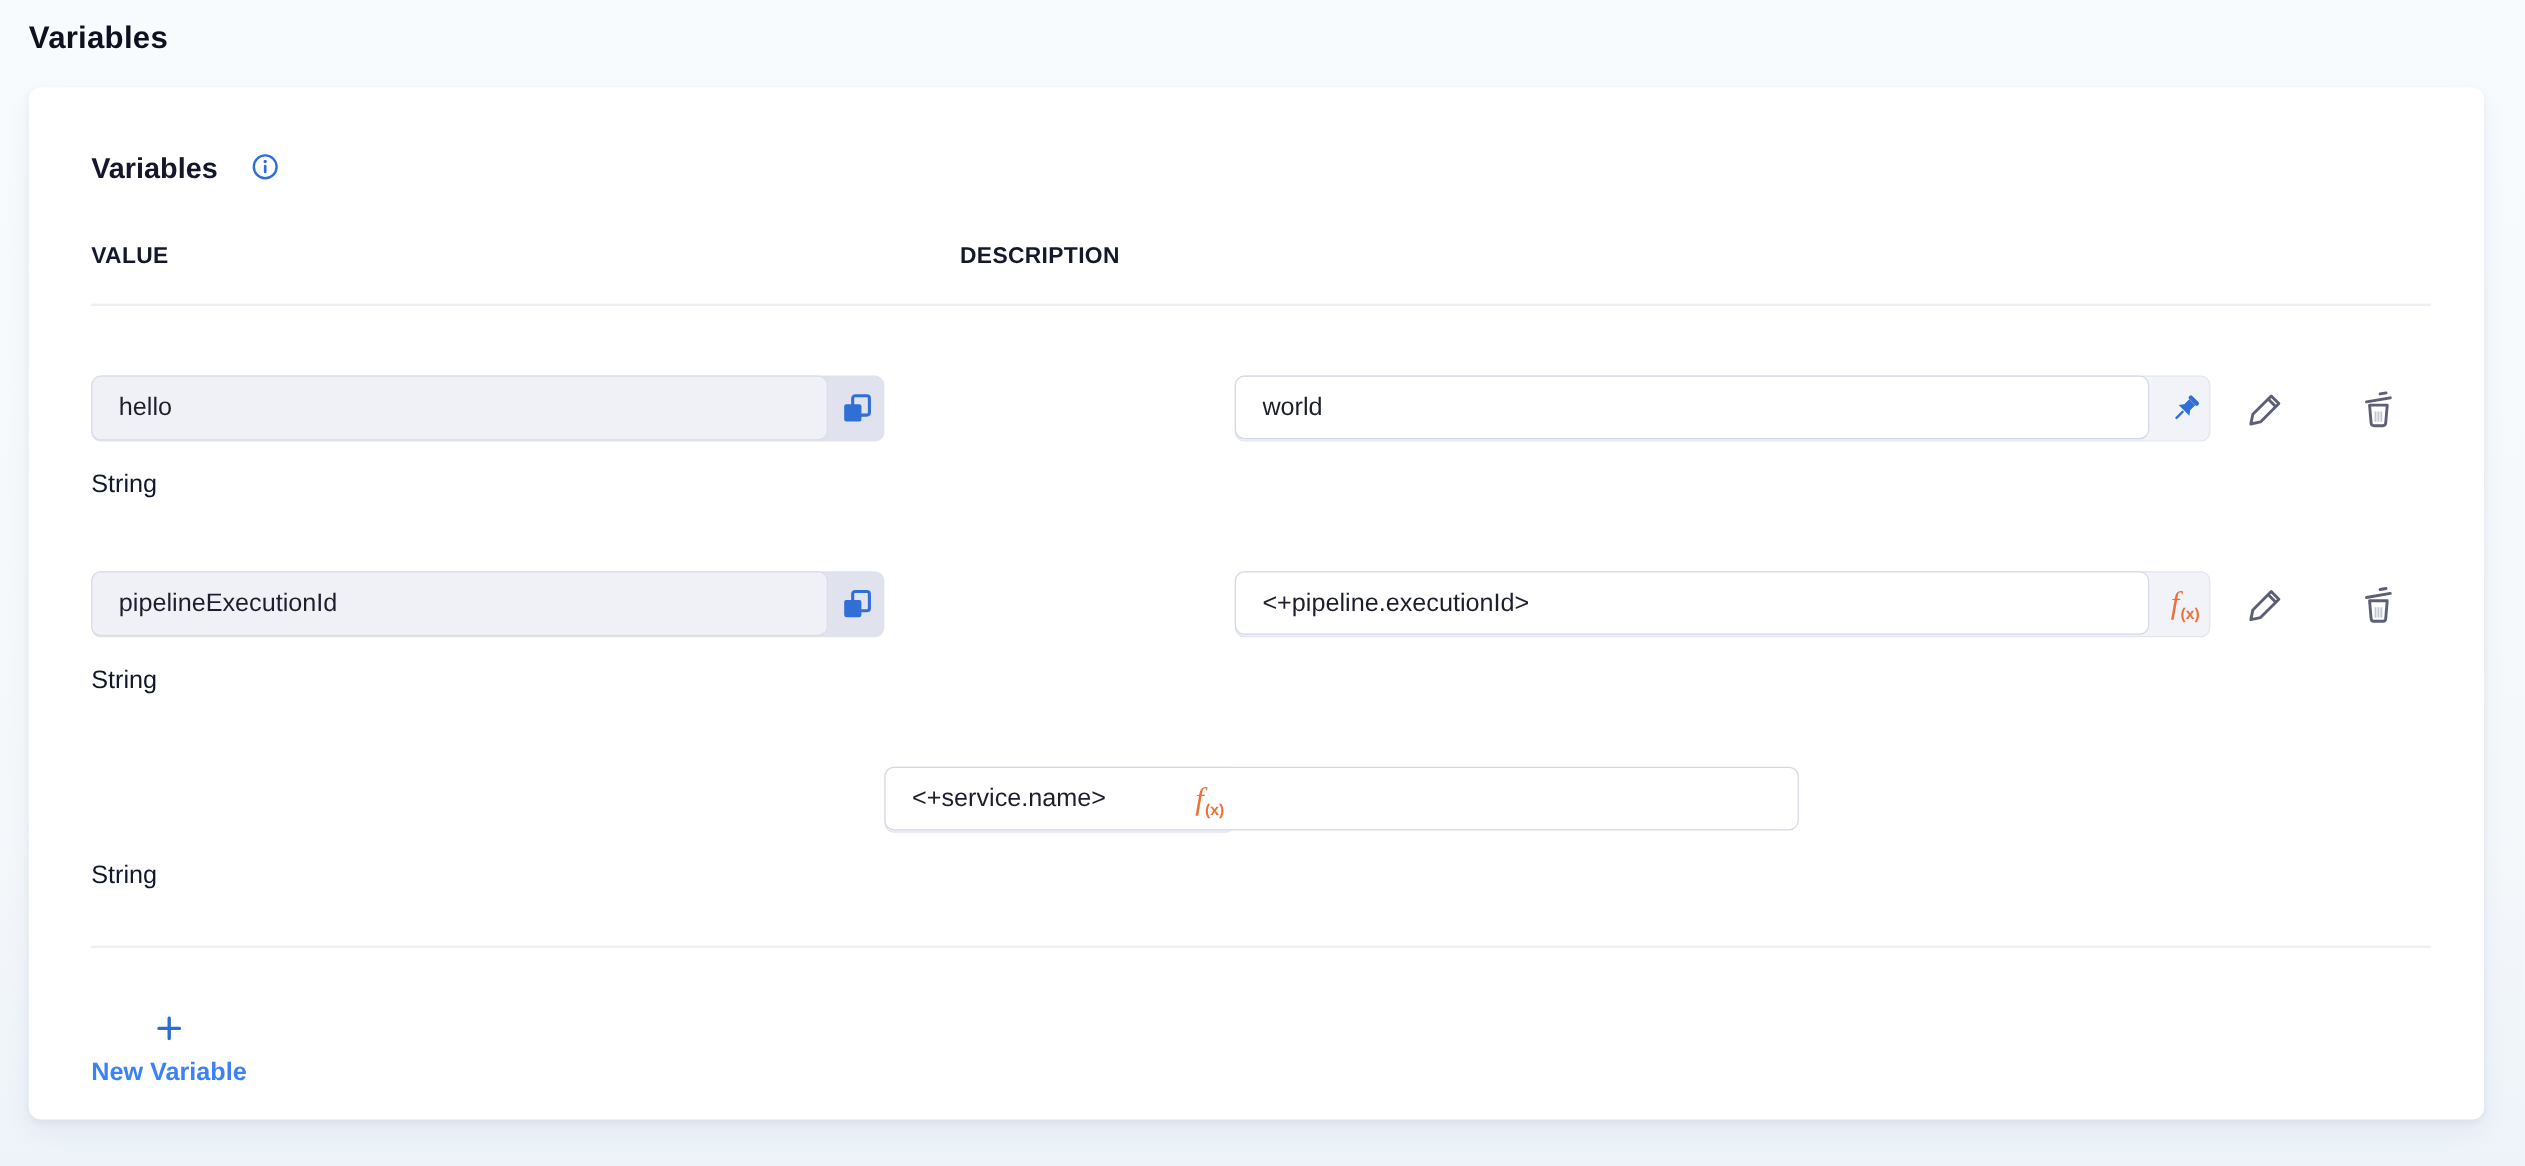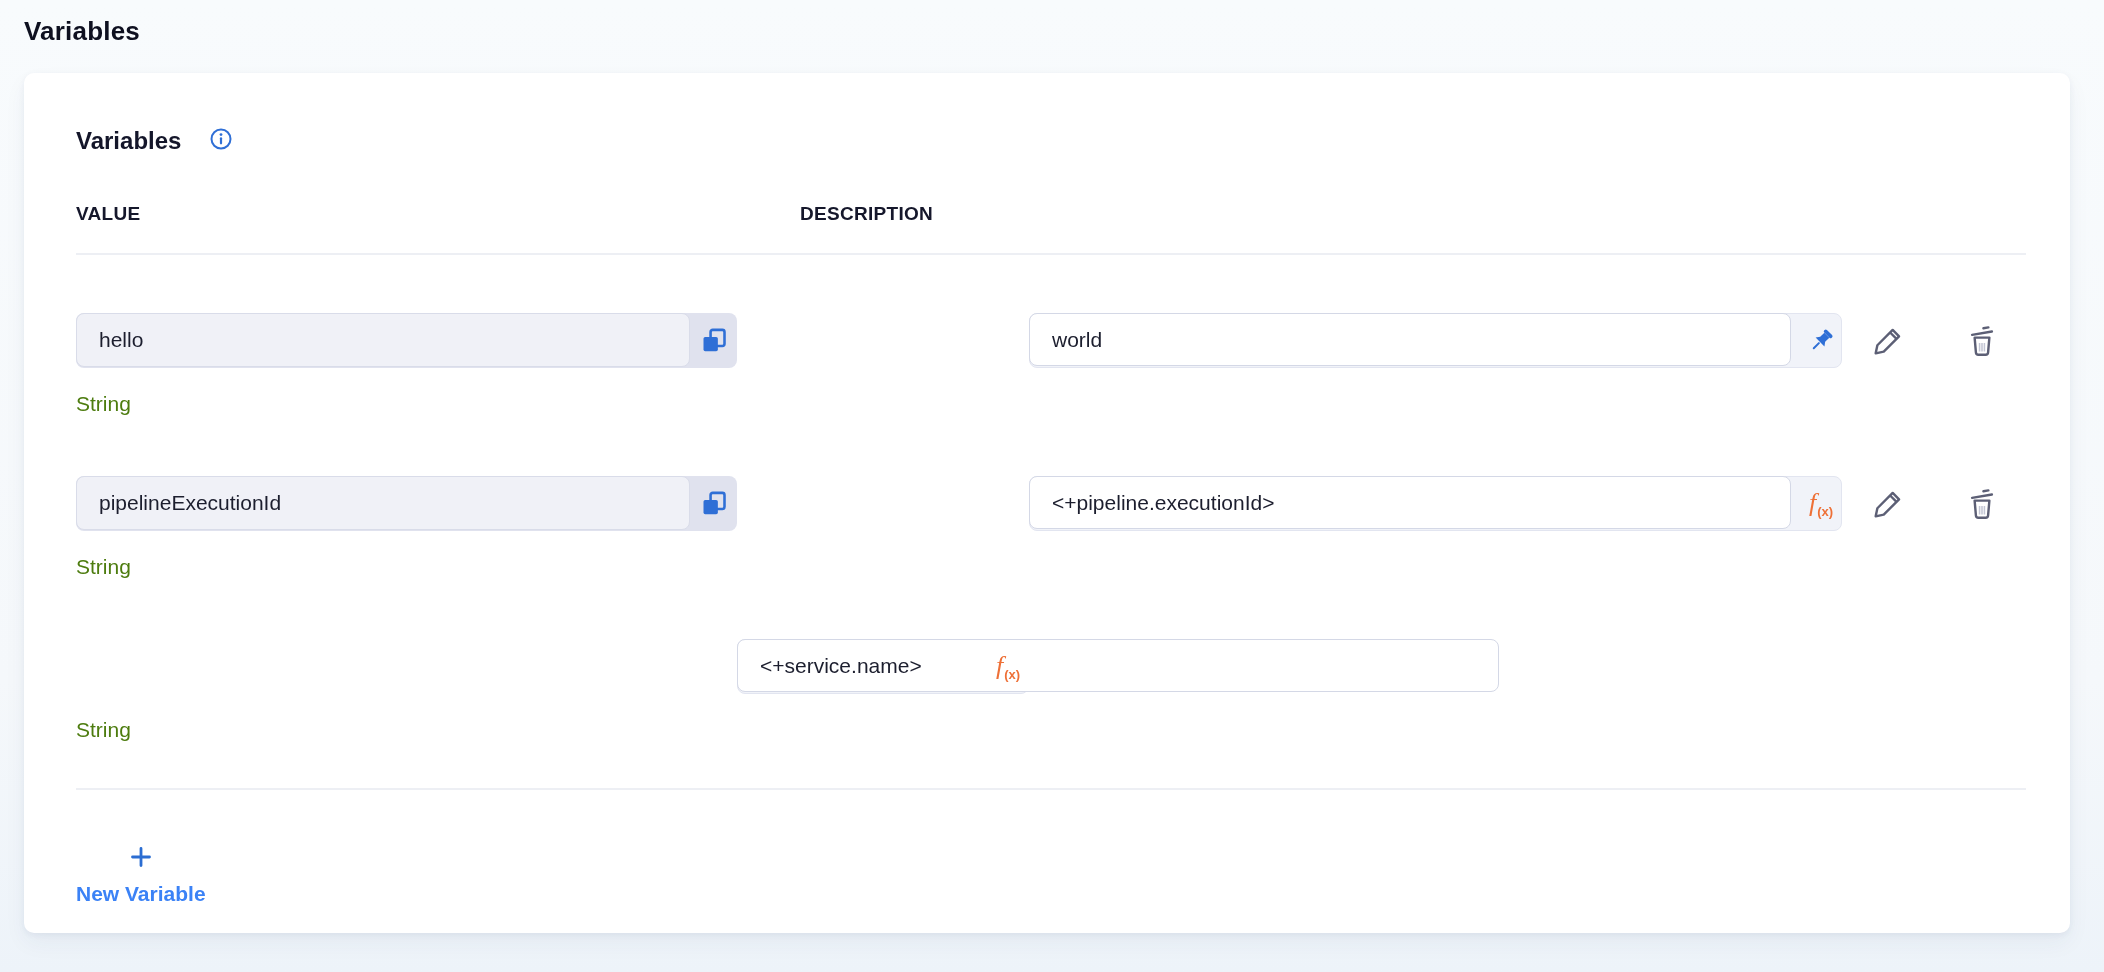--- a/index.html
+++ b/index.html
@@ -67,21 +67,21 @@
   }
   .fx-chip sub{
     font-size:13px; font-style:normal; font-weight:700;
     font-family:"Liberation Sans",sans-serif; vertical-align:-5px; margin-left:1px;
   }
 
   .row-actions{ display:flex; align-items:center; height:55px; padding-left:28px; gap:58px; }
   .icon-btn{ width:36px; height:36px; display:flex; align-items:center; justify-content:center;
     background:none; border:none; padding:0; cursor:pointer; }
 
-  .type-label{ margin-top:24px; font-size:21px; color:#4d7c0f; line-height:24px; }
+  .type-label{ margin-top:24px; font-size:21px; color:#0f172a; line-height:24px; }
 
   .add-row{
     display:flex; align-items:center; gap:14px; margin-top:56px; width:max-content;
     background:none; border:none; padding:0; cursor:pointer;
     color:#3b82f6; font-size:21px; font-weight:700; font-family:inherit;flex-direction:column;
   }
 </style>
 </head>
 <body>
 

